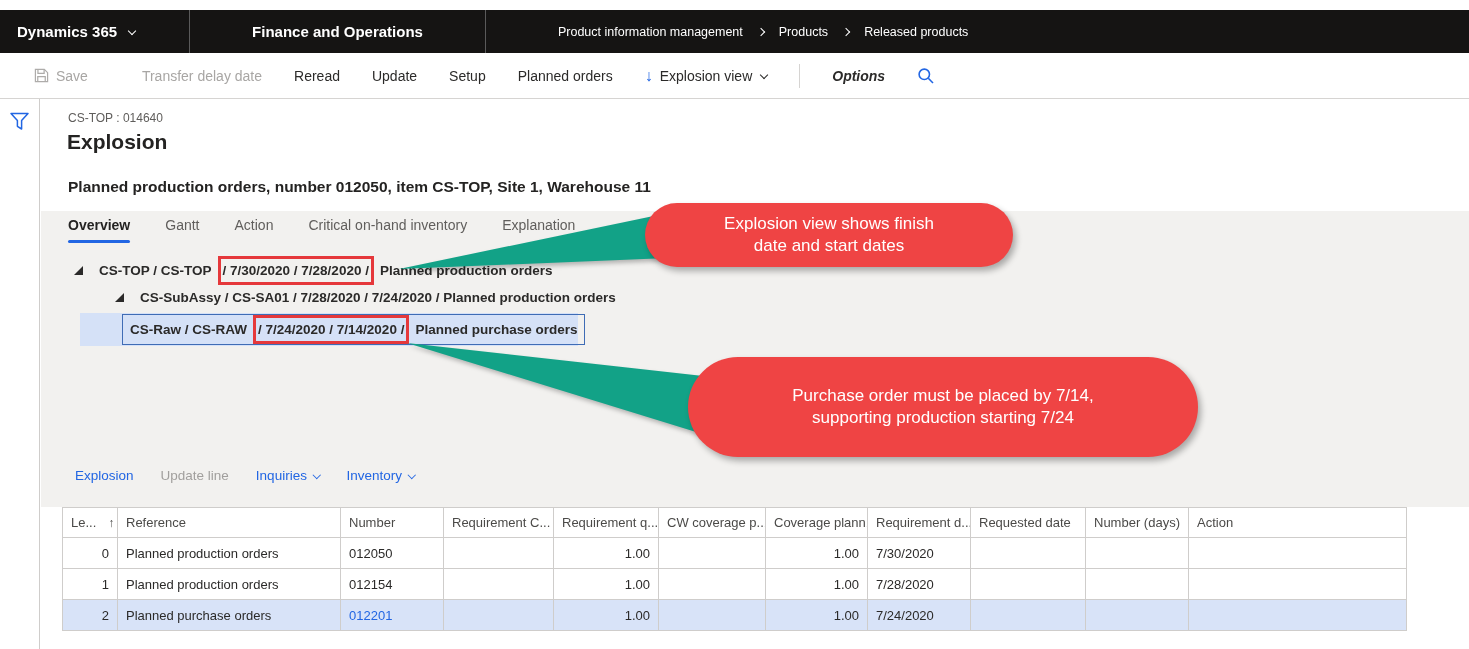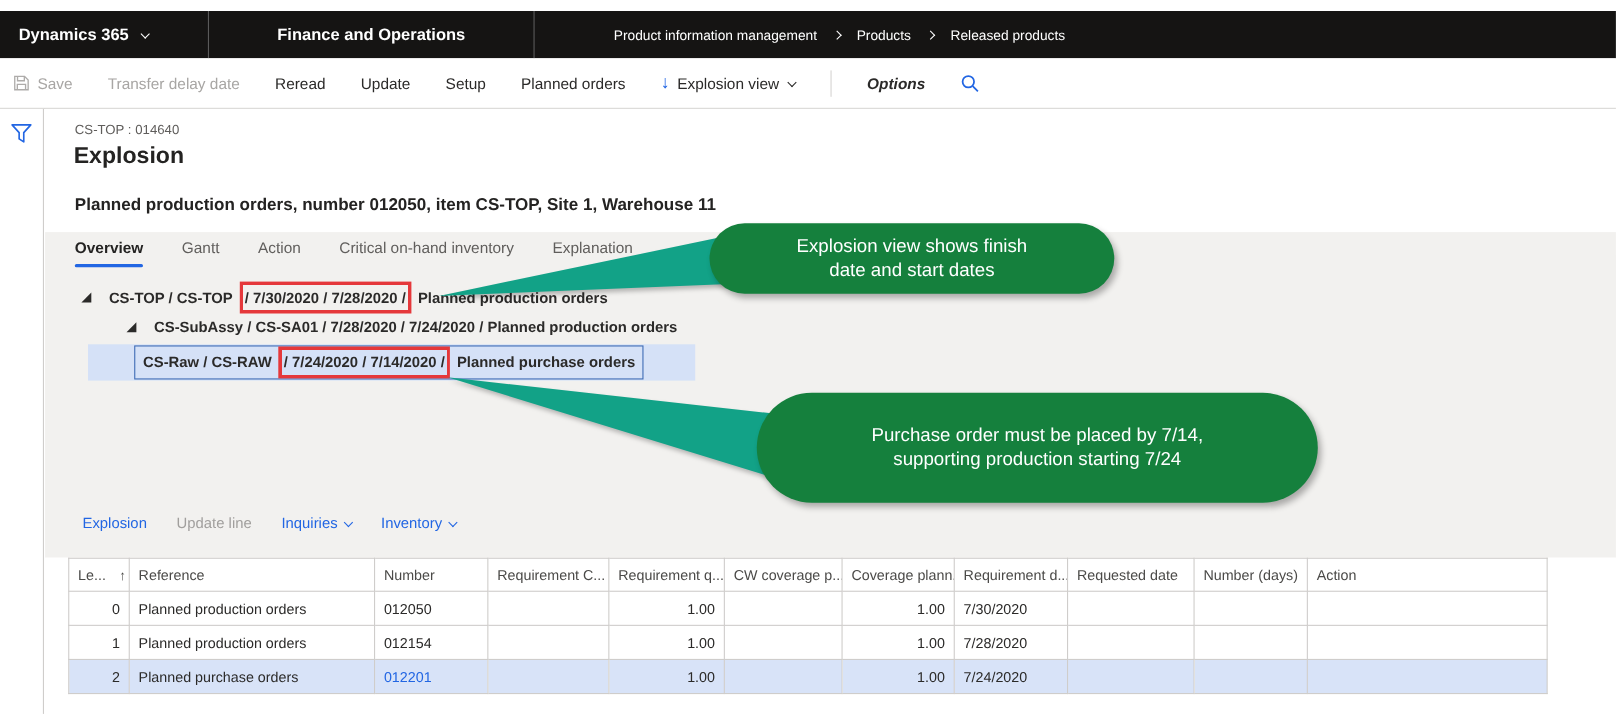--- a/index.html
+++ b/index.html
@@ -23,21 +23,21 @@
     border-right:1.5px solid currentColor; border-bottom:1.5px solid currentColor; }
   .chev-down { transform:rotate(45deg); margin-bottom:2px; }
   .chev-right { transform:rotate(-45deg); }
   
   .actionbar {
     position:absolute; top:53px; left:0; right:0; height:46px; background:#fff;
     border-bottom:1px solid #d6d4d2; display:flex; align-items:center; gap:32px; padding-left:12px;
   }
   .ab-btn { display:flex; align-items:center; gap:7px; background:none; border:none;
     font-family:inherit; font-size:14px; color:#2b2a29; cursor:pointer; white-space:nowrap; }
-  .ab-btn.disabled { color:#a8a6a4; }
+  .ab-btn.disabled { color:#a8a6a4;margin-left:22px; }
   .ab-btn.options { font-weight:700;font-style:italic; }
   .ab-btn .chev { width:6px; height:6px; border-width:1.3px; margin-left:2px; }
   .dl-arrow { color:#2266E3; font-size:16px; line-height:1; }
   .ab-sep { width:1px; height:24px; background:#d6d4d2; }
   .ab-icon { background:none; border:none; cursor:pointer; display:flex; align-items:center; }
   
   .left-rail { position:absolute; top:99px; left:0; bottom:0; width:40px; background:#fff;
     border-right:1px solid #cfcdcb; }
   .filter-btn { background:none; border:none; cursor:pointer; margin:13px 0 0 9px; }
   
@@ -53,21 +53,21 @@
   .tab.selected::after { content:""; position:absolute; left:0; right:0; bottom:0;
     height:3px; background:#2266E3; border-radius:2px; }
   
   .tree-row { position:absolute; display:flex; align-items:center; gap:5px;
     font-size:13.5px; font-weight:600; color:#2b2a29; cursor:pointer; white-space:nowrap; }
   .row1 { left:33px; top:160px; }
   .row2 { left:74px; top:191px; }
   .tri { width:0; height:0; border-left:9px solid transparent;
     border-bottom:9px solid #2b2a29; margin-right:11px; cursor:pointer; }
   .redbox { box-shadow:0 0 0 3px #e5383b; padding:4px 2px; margin:0 4px; }
-  .sel-row { position:absolute; left:39px; top:214px; width:552px; height:33px;
+  .sel-row { position:absolute; left:39px; top:214px; width:498px; height:33px;
     background:#d5e1f7; display:flex; align-items:center; cursor:pointer; }
   .focus-box { margin-left:42px; height:31px; display:flex; align-items:center; gap:5px;
     border:1px solid #3f6cb5; padding:0 7px; font-size:13.5px; font-weight:600;
     color:#2b2a29; white-space:nowrap; }
   
   .linkbar { position:absolute; left:34px; top:369px; display:flex; gap:27px; align-items:center; }
   .lnk { font-size:13.5px; color:#2266E3; text-decoration:none; cursor:pointer;
     display:flex; align-items:center; gap:7px; }
   .lnk.disabled { color:#a19f9d; cursor:default; }
   .lnk .chev { width:5.5px; height:5.5px; border-width:1.4px; margin-bottom:2px; }
@@ -78,21 +78,21 @@
     white-space:nowrap; overflow:hidden; background:#fff; }
   .grid th { height:30px; font-weight:400; color:#4b4a48; text-align:left; cursor:pointer; }
   .grid td { height:31px; color:#2b2a29; }
   .grid tr.selected td { background:#d8e3f8; }
   .num { text-align:right; }
   .cell-link { color:#2266E3; cursor:pointer; }
   .sort { margin-left:12px; color:#4b4a48; font-size:12px; }
   
   .tails { position:absolute; top:0; left:0; pointer-events:none; }
   .tails polygon { fill:#12A287; filter:drop-shadow(2px 3px 2px rgba(0,0,0,0.25)); }
-  .bubble { position:absolute; background:#15803d; color:#fff; display:flex; flex-direction:column;
+  .bubble { position:absolute; background:#ef4444; color:#fff; display:flex; flex-direction:column;
     justify-content:center; align-items:center; text-align:center; font-size:17px; line-height:22px;
     box-shadow:3px 4px 6px rgba(0,0,0,0.3); }
   .b1 { left:645px; top:203px; width:368px; height:64px; border-radius:32px; }
   .b2 { left:688px; top:357px; width:510px; height:100px; border-radius:50px; }
 </style>
 </head>
 <body>
 
 <div id="screen">
 

